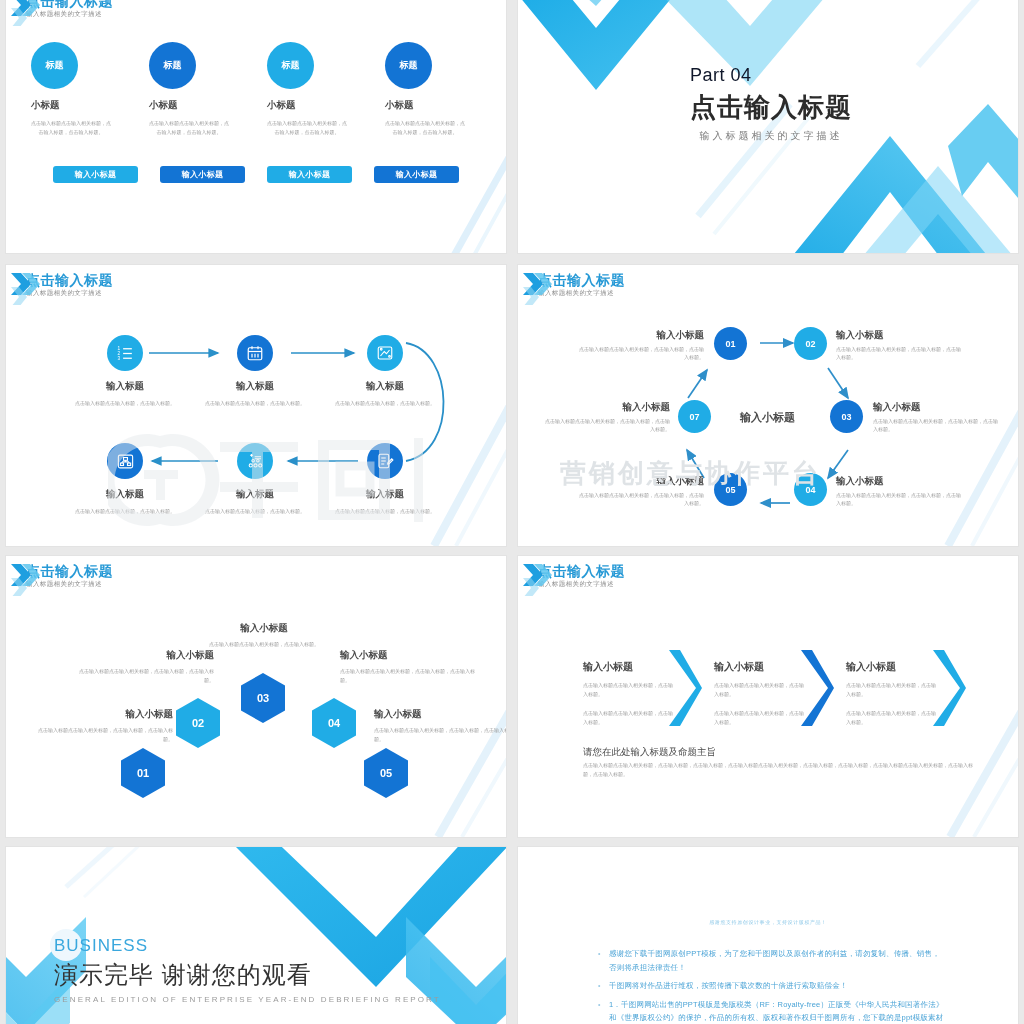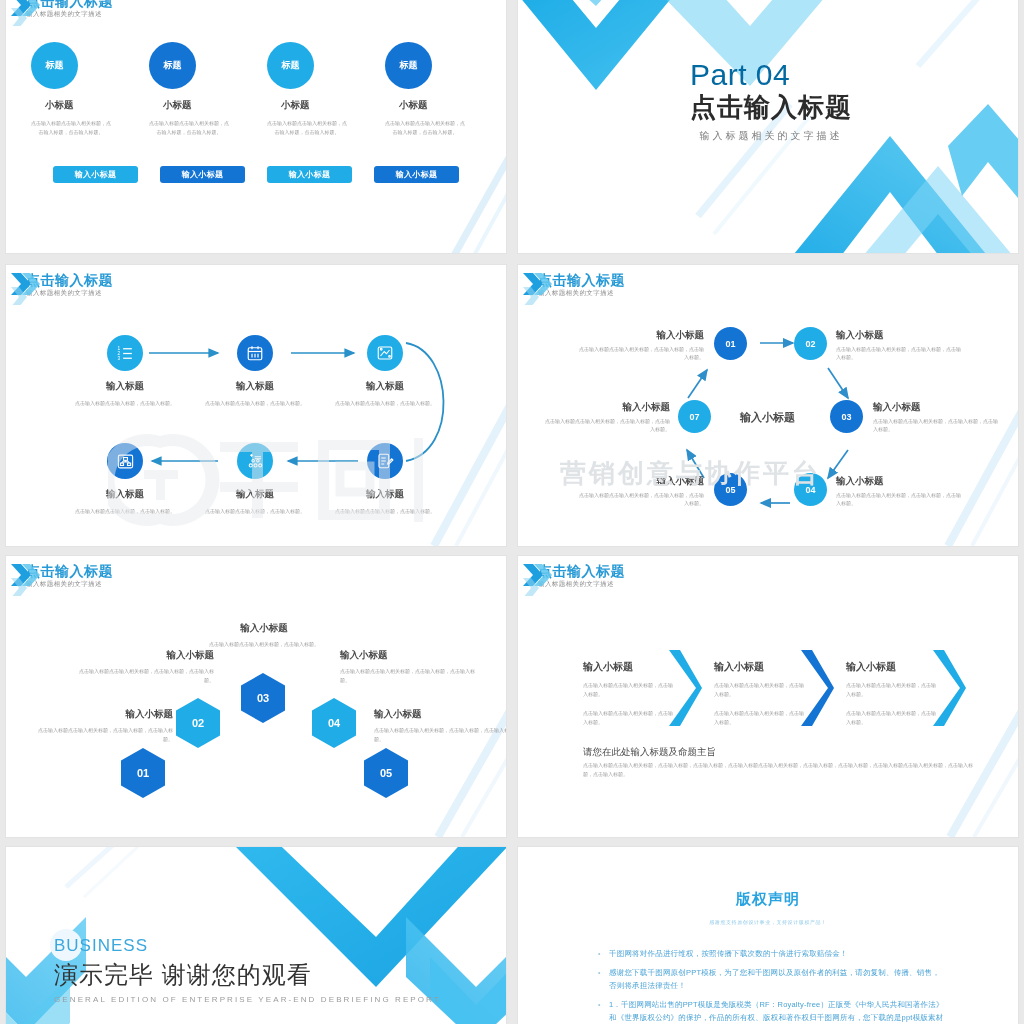--- a/index.html
+++ b/index.html
@@ -40,32 +40,32 @@
 
   
   .circ-row{position:absolute;left:0;top:56px;width:500px;display:flex;justify-content:center;gap:22px;}
   .ccol{width:96px;display:flex;flex-direction:column;align-items:flex-start;}
   .ccircle{
     width:47px;height:47px;border-radius:50%;
     display:flex;align-items:center;justify-content:center;
     color:#fff;font-size:9px;font-weight:bold;line-height:10.5px;text-align:center;
   }
   .ccircle span{display:block;}
-  .ctitle{margin-top:10px;font-size:9.5px;font-weight:bold;color:#4a4a4a;margin-left:14px;}
+  .ctitle{margin-top:10px;font-size:9.5px;font-weight:bold;color:#4a4a4a;}
   .cdesc{margin-top:7px;font-size:5px;color:#9a9a9a;line-height:8.5px;text-align:center;width:80px;}
   .btn-row{position:absolute;left:0;top:180px;width:500px;display:flex;justify-content:center;gap:22px;}
   .pillbtn{
     width:85px;height:17px;border-radius:3px;color:#fff;
     display:flex;align-items:center;justify-content:center;
     font-size:8px;font-weight:bold;letter-spacing:.3px;
   }
 
   
   .part-wrap{position:absolute;left:172px;top:76px;}
-  .part-no{font-size:30px;color:#0369a1;font-weight:normal;letter-spacing:.5px;line-height:26px;}
+  .part-no{font-size:18px;color:#0f172a;font-weight:normal;letter-spacing:.5px;line-height:26px;}
   .part-title{font-size:26px;color:#2b2b2b;font-weight:bold;letter-spacing:1px;line-height:34px;margin-top:2px;}
   .part-sub{font-size:10px;color:#7b7b7b;letter-spacing:3px;margin-top:5px;text-align:center;}
 
   
   .pnode{position:absolute;width:108px;text-align:center;}
   .picon{
     width:36px;height:36px;border-radius:50%;margin:0 auto;
     display:flex;align-items:center;justify-content:center;
   }
   .ptitle{margin-top:9px;font-size:9.5px;font-weight:bold;color:#4a4a4a;}
@@ -544,25 +544,24 @@
     </svg>
 
     <div class="end-wrap">
       <div class="end-en">BUSINESS</div>
       <div class="end-cn">演示完毕 谢谢您的观看</div>
       <div class="end-sub">GENERAL EDITION OF ENTERPRISE YEAR-END DEBRIEFING REPORT</div>
     </div>
   </div>
 
   <div class="slide s8">
-    <div class="cp-title">版权声明</div>
     <div class="cp-sub">感谢您支持原创设计事业，支持设计版权产品！</div>
     <ul class="cp-list">
+      <li>感谢您下载千图网原创PPT模板，为了您和千图网以及原创作者的利益，请勿复制、传播、销售，否则将承担法律责任！</li>
       <li>千图网将对作品进行维权，按照传播下载次数的十倍进行索取赔偿金！</li>
-      <li>感谢您下载千图网原创PPT模板，为了您和千图网以及原创作者的利益，请勿复制、传播、销售，否则将承担法律责任！</li>
       <li>1．千图网网站出售的PPT模版是免版税类（RF：Royalty-free）正版受《中华人民共和国著作法》和《世界版权公约》的保护，作品的所有权、版权和著作权归千图网所有，您下载的是ppt模版素材使用权。</li>
     </ul>
   </div>
 
   <div class="wm">
     <svg class="wm-logo" width="340" height="100" viewBox="0 0 340 100">
       <path d="M52 6 A46 46 0 1 0 52 94 A46 46 0 1 0 52 6 Z M52 18 A34 34 0 1 1 52 82 A34 34 0 1 1 52 18 Z" fill="#e6eaed"></path>
       <rect x="36" y="40" width="34" height="9" fill="#e6eaed"></rect>
       <rect x="48" y="40" width="9" height="30" fill="#e6eaed"></rect>
       <rect x="112" y="12" width="78" height="10" fill="#e6eaed"></rect>

